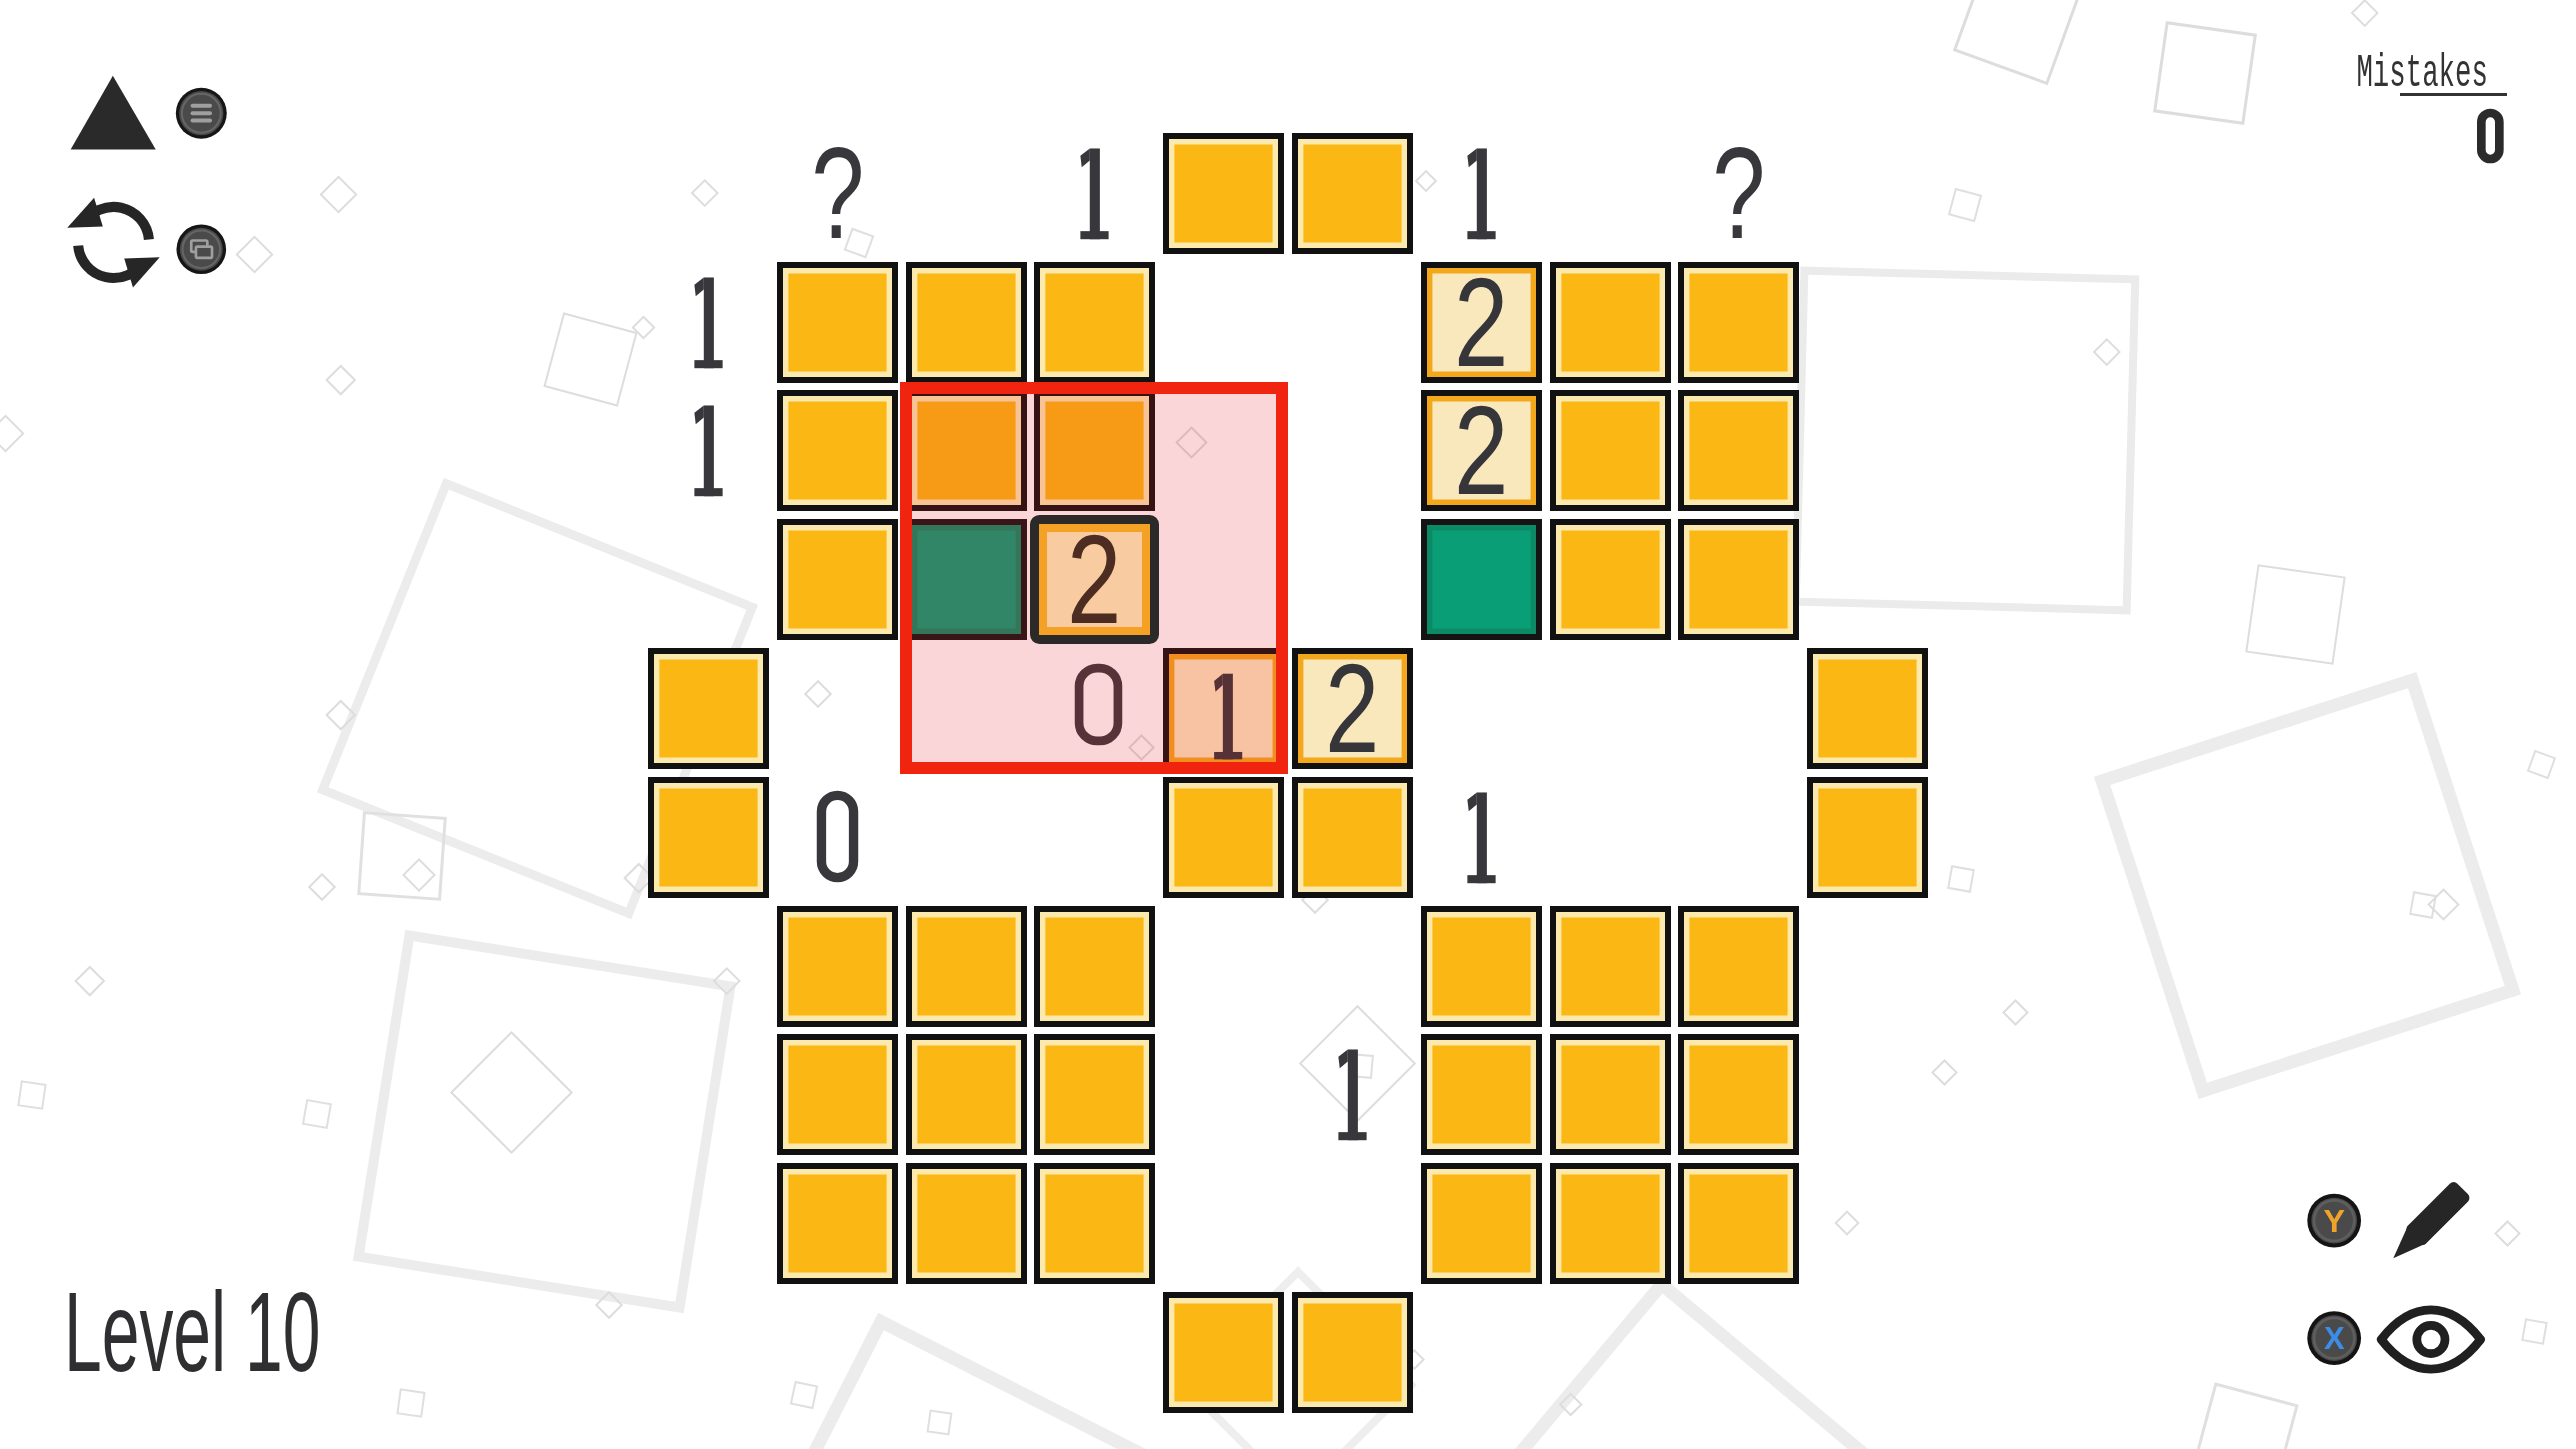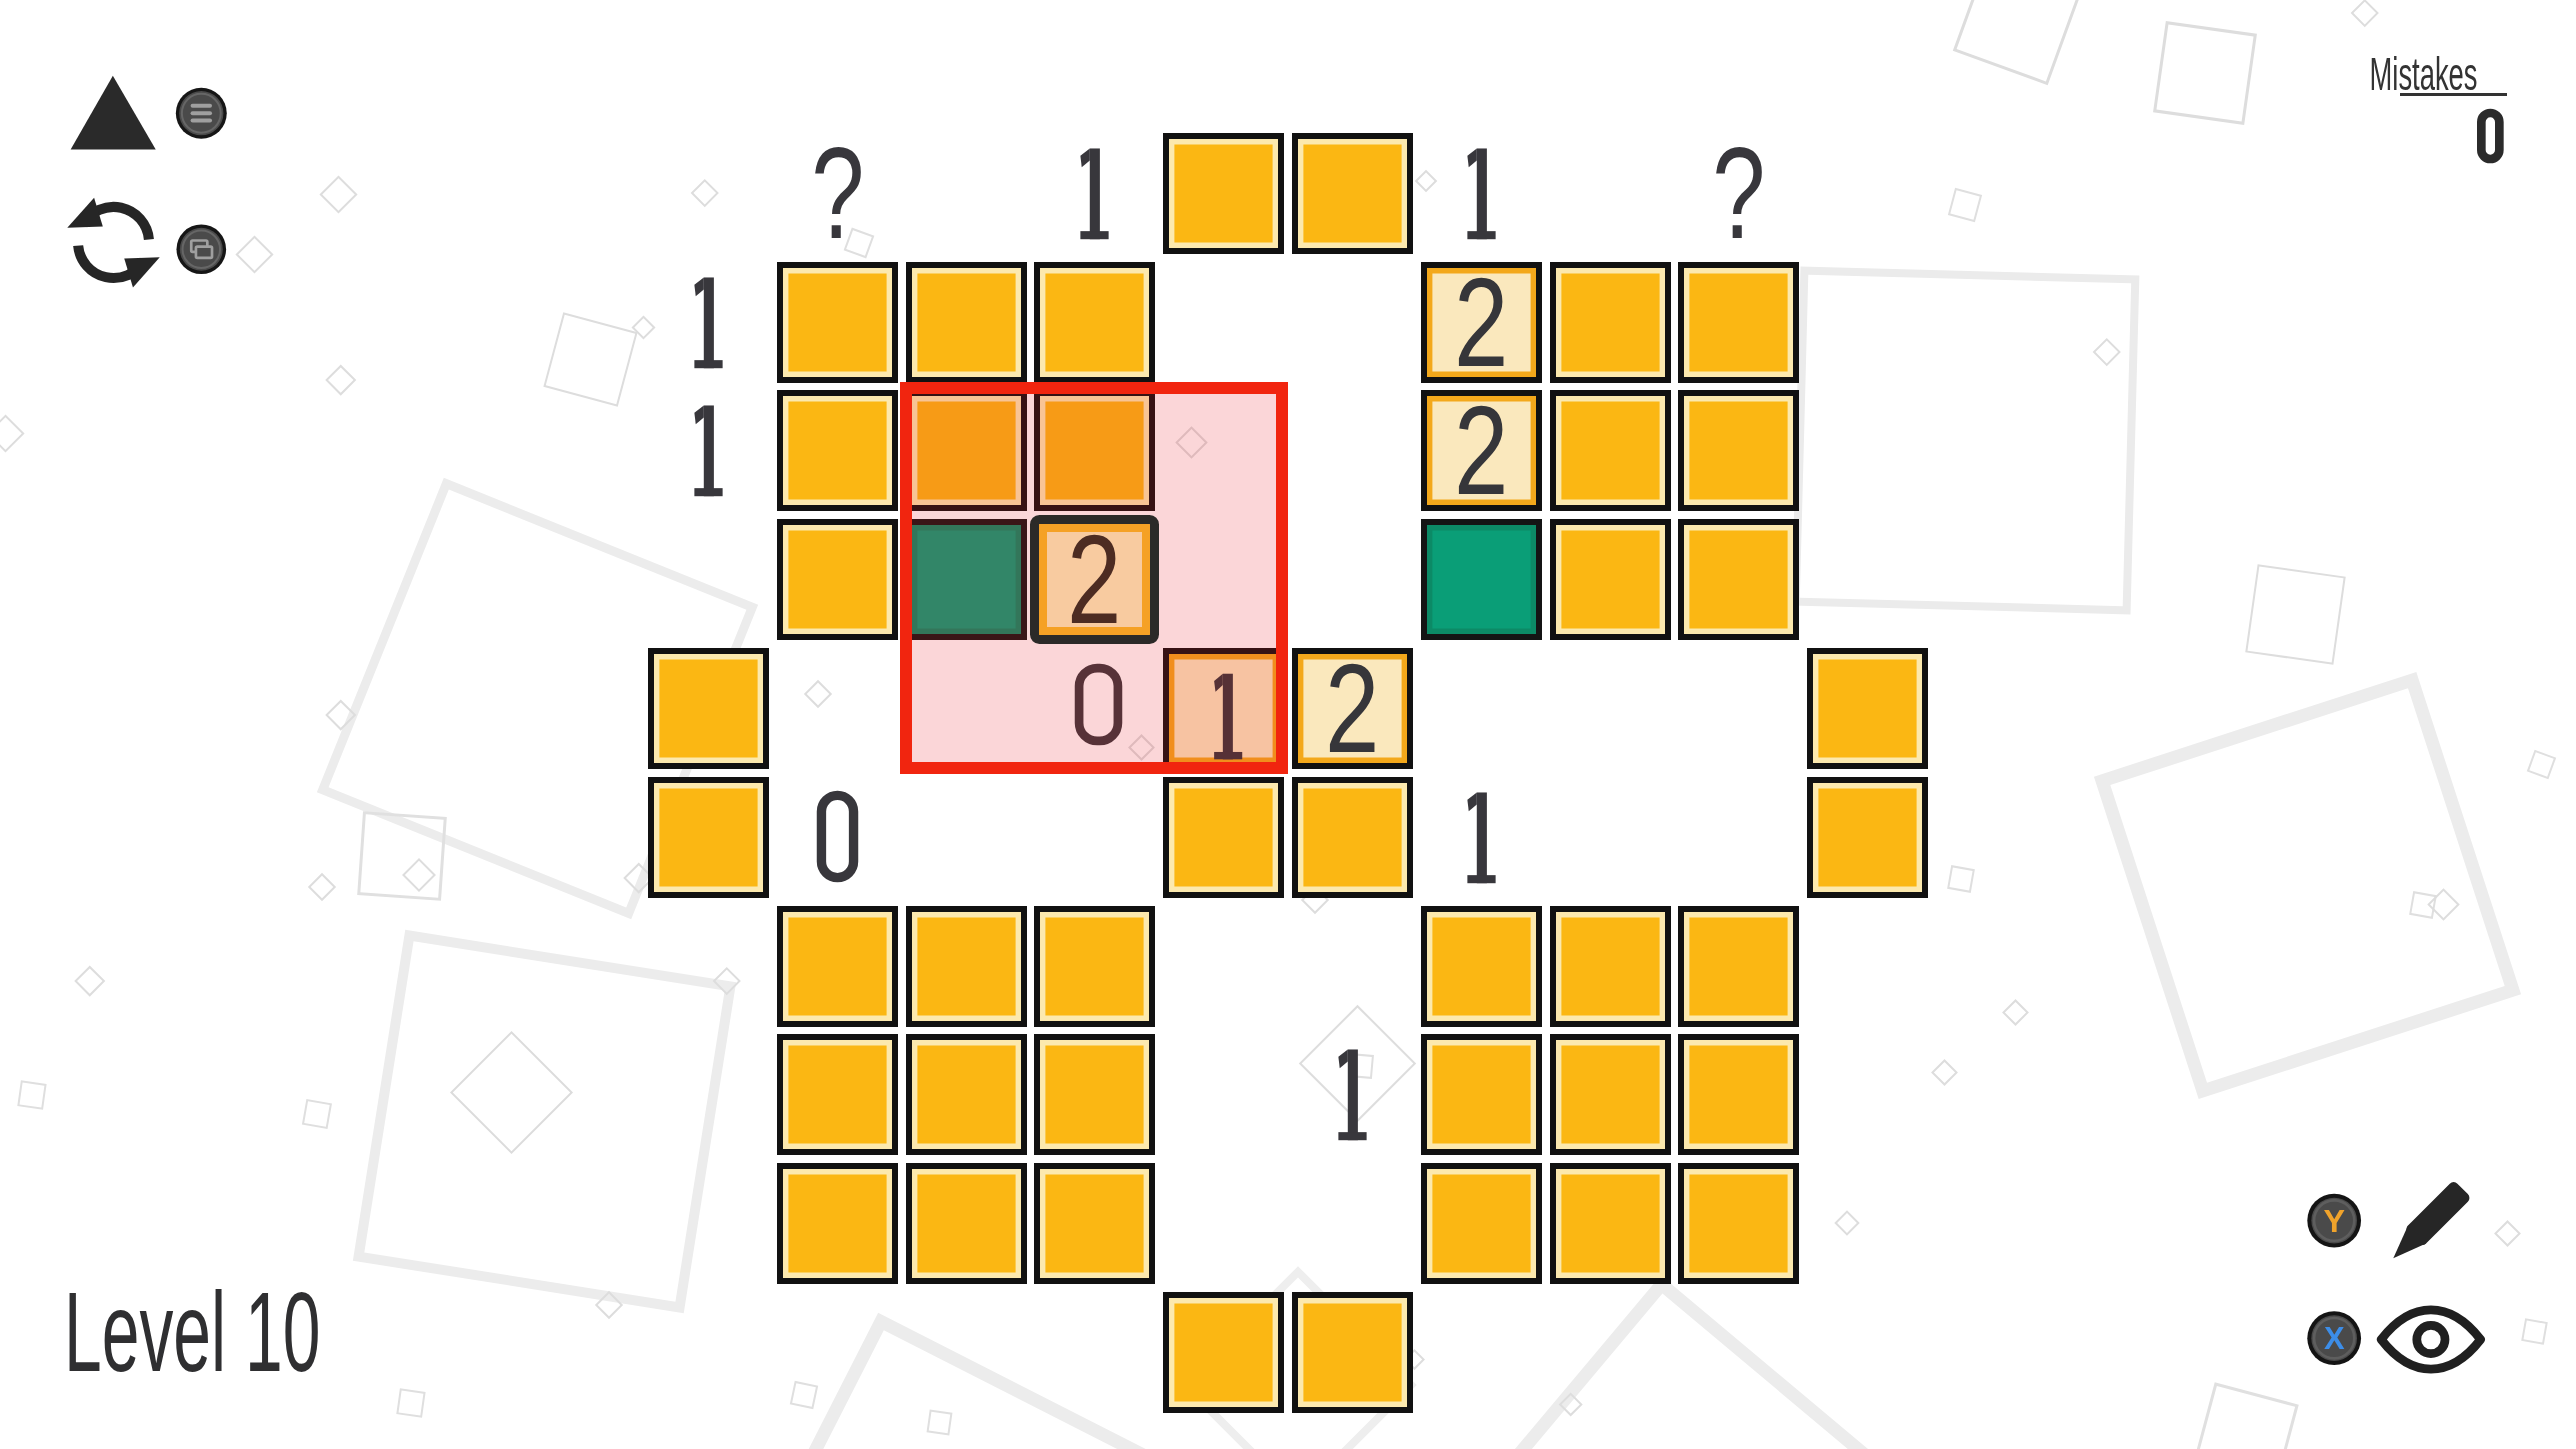--- a/index.html
+++ b/index.html
@@ -199,21 +199,21 @@
         <path d="M 214.9,388.5 A 53,53 0 0 1 116.2,366.6"></path>
       </g>
 <polygon points="100,340 140,295 153,338" fill="#262626"></polygon>
 <polygon points="238,384 198,429 185,386" fill="#262626"></polygon>
 <circle cx="300" cy="372" r="37" fill="#161616"></circle>
       <circle cx="300" cy="372" r="32" fill="#4a4a4a"></circle>
       <circle cx="300" cy="372" r="28" fill="none" stroke="#666666" stroke-width="3"></circle>
 <rect x="285" y="359" width="24" height="17" rx="2" fill="none" stroke="#9f9f9f" stroke-width="4"></rect>
 <rect x="292" y="368" width="24" height="17" rx="2" fill="#4a4a4a" stroke="#9f9f9f" stroke-width="4"></rect>
 </svg>
-<div style="position:absolute;left:2267px;top:51px;width:239px;text-align:center;"><span style="display:inline-block;font-size:46px;line-height:1;color:#333;transform:scaleX(0.595);transform-origin:right;">Mistakes</span></div>
+<div style="position:absolute;left:2267px;top:51px;width:239px;text-align:left;font-family:Liberation Mono, monospace;"><span style="display:inline-block;font-size:46px;line-height:1;color:#333;transform:scaleX(0.595);transform-origin:right;">Mistakes</span></div>
 <div style="position:absolute;left:2400px;top:93px;width:107px;height:3.4px;background:#333;"></div>
 <svg style="position:absolute;left:2469px;top:101px;" width="40" height="74" viewBox="0 0 60 110">
       <rect x="18.5" y="17.5" width="27" height="69" rx="13.5" fill="none" stroke="#2b2b2b" stroke-width="13"></rect>
     </svg>
 <div style="position:absolute;left:64px;top:1275px;font-size:114px;line-height:1;color:#2f2f31;white-space:nowrap;transform:scaleX(0.595);transform-origin:left;">Level 10</div>
 <svg style="position:absolute;left:2267px;top:1140px;" width="309" height="309" viewBox="0 0 460 460">
 <circle cx="100" cy="120" r="40" fill="#141414"></circle>
       <circle cx="100" cy="120" r="34" fill="#4a4a4a"></circle>
       <circle cx="100" cy="120" r="30" fill="none" stroke="#5e5e5e" stroke-width="4"></circle>
 <text x="100" y="137" font-family="Liberation Sans" font-size="48" font-weight="bold" fill="#f0a32b" text-anchor="middle">Y</text>

